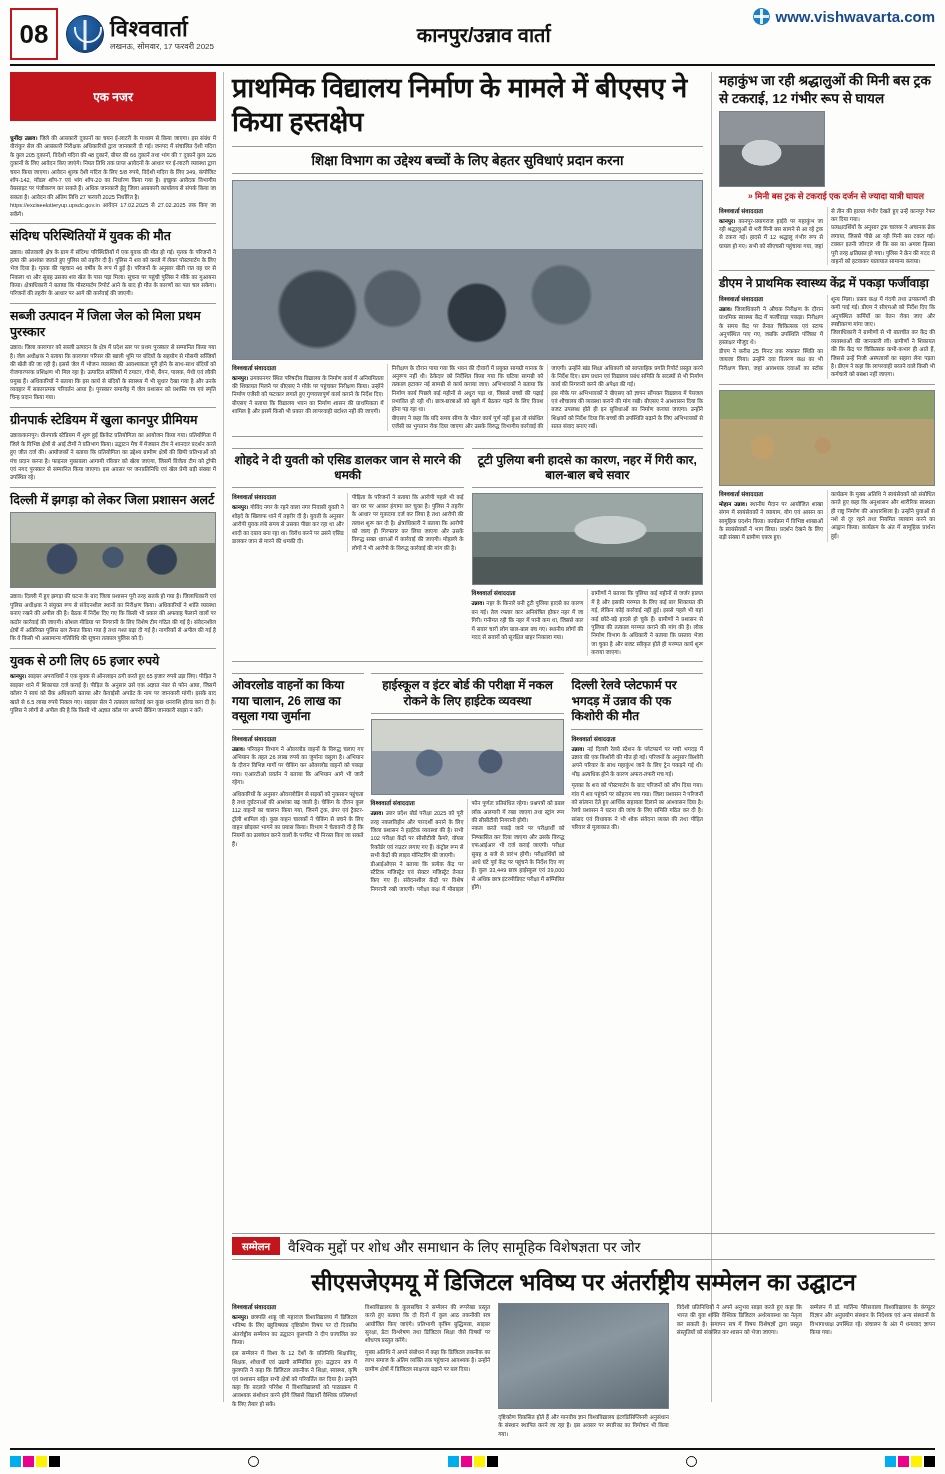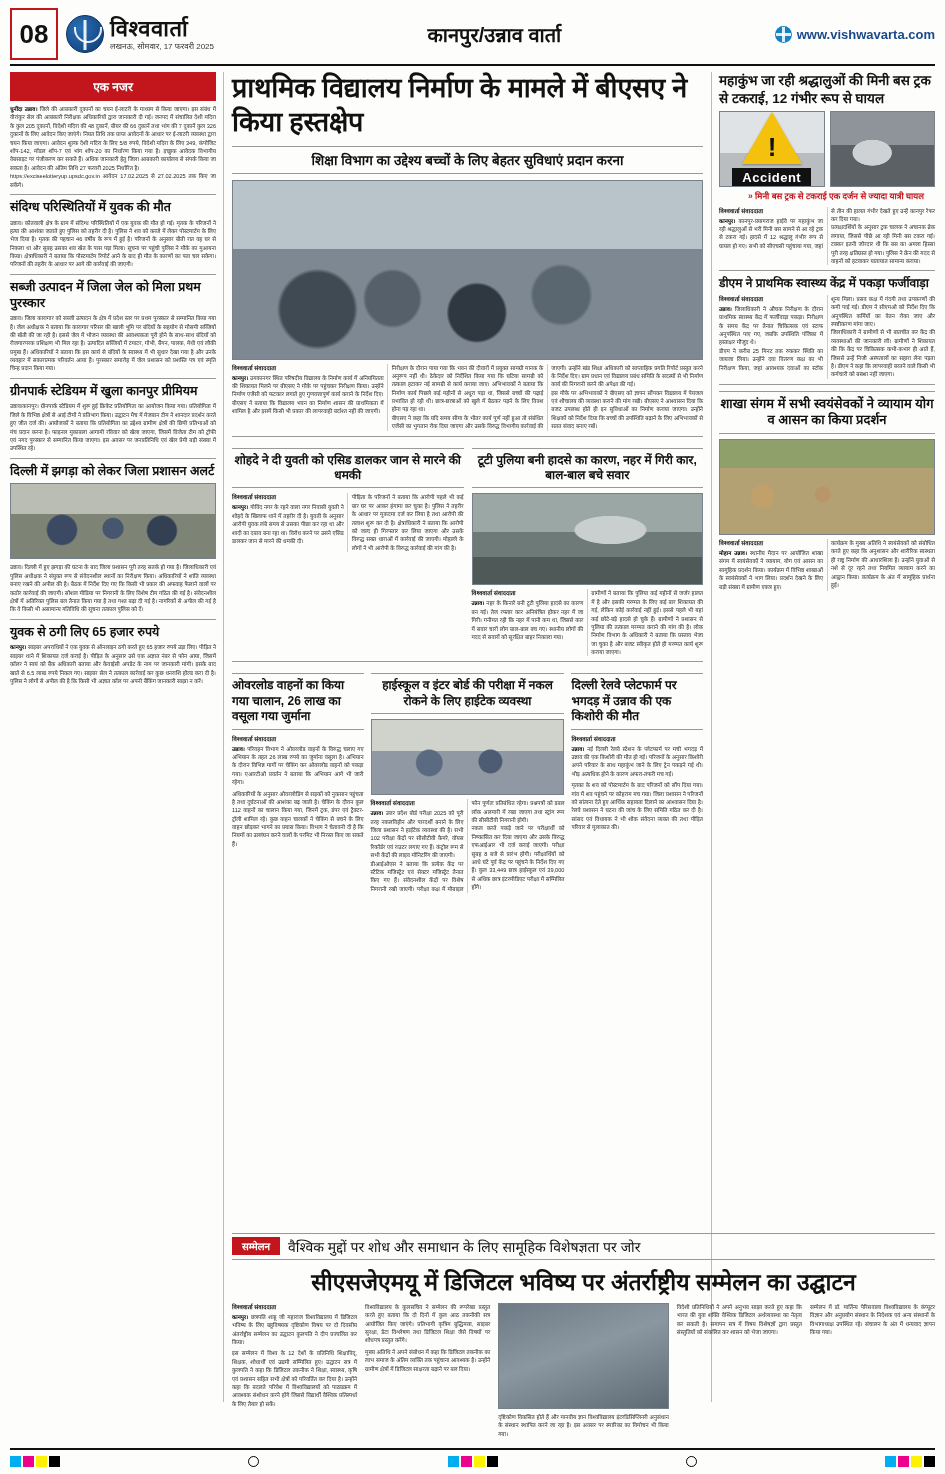--- a/index.html
+++ b/index.html
@@ -46,22 +46,22 @@
     border-radius: 0 0 14px 14px; opacity:.9;
   }
   .logo-text { line-height:1; }
   .logo-title { font-size: 22px; font-weight:bold; letter-spacing:.5px; color:#111;}
   .logo-sub { font-size: 8px; color:#333; margin-top:3px; }
   .center-head {
     flex:1; display:flex; align-items:center; justify-content:center;
     font-size: 20px; font-weight: bold;
   }
   .site-url {
-    display:flex; align-items:center; gap:5px;
-    font-size: 13px; font-weight:bold; color:#1b4a8a;
+    display:flex; align-items:flex-start; gap:5px;
+    font-size: 15px; font-weight:bold; color:#1b4a8a;
   }
   .globe {
     width:17px;height:17px;border-radius:50%;
     background:#1b7fc4; position:relative; display:inline-block;
   }
   .globe:after{content:"";position:absolute;left:7px;top:1px;width:3px;height:15px;background:#fff;opacity:.85;}
   .globe:before{content:"";position:absolute;left:1px;top:7px;width:15px;height:3px;background:#fff;opacity:.85;}
 
   
   .body-grid {
@@ -71,21 +71,21 @@
     margin-top: 6px;
     height: 1330px;
   }
   .col { }
   .rule-r { border-right: 1px solid #bbb; padding-right: 7px; }
   .rule-l { border-left: 1px solid #bbb; padding-left: 7px; }
 
   
   .ek-nazar {
     background:#c2161c; color:#fff; font-weight:bold; font-size:12px;
-    text-align:center; padding:6px 0; margin-bottom:4px;
+    text-align:center; padding:16px 0; margin-bottom:13px;
   }
   .side-head {
     font-size: 12.5px; font-weight: bold; line-height:1.25;
     margin: 4px 0 3px; color:#111;
   }
   .side-body {
     font-size: 5.6px; line-height: 1.5; text-align: justify; color:#2a2a2a;
     hyphens:auto; word-break: break-word;
   }
   .side-body b { font-weight:bold; color:#000; }
@@ -329,24 +329,20 @@
           <div class="art-body" id="m4c0"><b>उन्नाव।</b> नई दिल्ली रेलवे स्टेशन के प्लेटफार्म पर मची भगदड़ में उन्नाव की एक किशोरी की मौत हो गई। परिजनों के अनुसार किशोरी अपने परिवार के साथ महाकुंभ जाने के लिए ट्रेन पकड़ने गई थी। भीड़ अत्यधिक होने के कारण अफरा-तफरी मच गई।</div>
           <div class="art-body" id="m4c1" style="margin-top:3px;">मृतका के शव को पोस्टमार्टम के बाद परिजनों को सौंप दिया गया। गांव में शव पहुंचने पर कोहराम मच गया। जिला प्रशासन ने परिजनों को सांत्वना देते हुए आर्थिक सहायता दिलाने का आश्वासन दिया है। रेलवे प्रशासन ने घटना की जांच के लिए समिति गठित कर दी है। सांसद एवं विधायक ने भी शोक संवेदना व्यक्त की तथा पीड़ित परिवार से मुलाकात की।</div>
         </div>
       </div>
     </div>
 
     <div class="col rule-l">
       <div class="r-head">महाकुंभ जा रही श्रद्धालुओं की मिनी बस ट्रक से टकराई, 12 गंभीर रूप से घायल</div>
 
       <div style="display:grid;grid-template-columns:1fr 1fr;gap:5px;margin-top:4px;">
-        <div class="photo ph-accident" style="height:76px;">
-          <div class="warn-tri"></div>
-          <div class="accident-word">Accident</div>
-        </div>
         <div class="photo ph-wreck" style="height:76px;"></div>
       </div>
 
       <div class="cap-red" style="margin-top:4px;margin-left:29px;">मिनी बस ट्रक से टकराई एक दर्जन से ज्यादा यात्री घायल</div>
 
       <div class="cols2" style="margin-top:4px;">
         <div class="byline">विश्ववार्ता संवाददाता</div>
         <div class="art-body" id="r0c0"><b>कानपुर।</b> कानपुर-प्रयागराज हाईवे पर महाकुंभ जा रही श्रद्धालुओं से भरी मिनी बस सामने से आ रहे ट्रक से टकरा गई। हादसे में 12 श्रद्धालु गंभीर रूप से घायल हो गए। सभी को सीएचसी पहुंचाया गया, जहां से तीन की हालत गंभीर देखते हुए उन्हें कानपुर रेफर कर दिया गया।</div>
         <div class="art-body" id="r0c1">प्रत्यक्षदर्शियों के अनुसार ट्रक चालक ने अचानक ब्रेक लगाया, जिससे पीछे आ रही मिनी बस टकरा गई। टक्कर इतनी जोरदार थी कि बस का अगला हिस्सा पूरी तरह क्षतिग्रस्त हो गया। पुलिस ने क्रेन की मदद से वाहनों को हटवाकर यातायात सामान्य कराया।</div>
       </div>
@@ -359,21 +355,20 @@
           <div class="byline">विश्ववार्ता संवाददाता</div>
           <div class="art-body" id="r1c0"><b>उन्नाव।</b> जिलाधिकारी ने औचक निरीक्षण के दौरान प्राथमिक स्वास्थ्य केंद्र में फर्जीवाड़ा पकड़ा। निरीक्षण के समय केंद्र पर तैनात चिकित्सक एवं स्टाफ अनुपस्थित पाए गए, जबकि उपस्थिति पंजिका में हस्ताक्षर मौजूद थे।</div>
           <div class="art-body" id="r1c1">डीएम ने करीब 25 मिनट तक रुककर स्थिति का जायजा लिया। उन्होंने दवा वितरण कक्ष का भी निरीक्षण किया, जहां आवश्यक दवाओं का स्टॉक शून्य मिला। प्रसव कक्ष में गंदगी तथा उपकरणों की कमी पाई गई। डीएम ने सीएमओ को निर्देश दिए कि अनुपस्थित कर्मियों का वेतन रोका जाए और स्पष्टीकरण मांगा जाए।</div>
           <div class="art-body" id="r1c2">जिलाधिकारी ने ग्रामीणों से भी बातचीत कर केंद्र की व्यवस्थाओं की जानकारी ली। ग्रामीणों ने शिकायत की कि केंद्र पर चिकित्सक कभी-कभार ही आते हैं, जिससे उन्हें निजी अस्पतालों का सहारा लेना पड़ता है। डीएम ने कहा कि लापरवाही बरतने वाले किसी भी कर्मचारी को बख्शा नहीं जाएगा।</div>
         </div>
       </div>
 
       <div class="hr-thin"></div>
 
       <div>
-        <div class="hl" style="font-size:13px;">शाखा संगम में सभी स्वयंसेवकों ने व्यायाम योग व आसन का किया प्रदर्शन</div>
         <div class="photo ph-field" style="height:96px;margin-bottom:4px;"></div>
         <div class="cols2">
           <div class="byline">विश्ववार्ता संवाददाता</div>
           <div class="art-body" id="r2c0"><b>मोहान उन्नाव।</b> स्थानीय मैदान पर आयोजित शाखा संगम में स्वयंसेवकों ने व्यायाम, योग एवं आसन का सामूहिक प्रदर्शन किया। कार्यक्रम में विभिन्न शाखाओं के स्वयंसेवकों ने भाग लिया। प्रदर्शन देखने के लिए बड़ी संख्या में ग्रामीण एकत्र हुए।</div>
           <div class="art-body" id="r2c1">कार्यक्रम के मुख्य अतिथि ने स्वयंसेवकों को संबोधित करते हुए कहा कि अनुशासन और शारीरिक स्वस्थता ही राष्ट्र निर्माण की आधारशिला है। उन्होंने युवाओं से नशे से दूर रहने तथा नियमित व्यायाम करने का आह्वान किया। कार्यक्रम के अंत में सामूहिक प्रार्थना हुई।</div>
         </div>
       </div>
     </div>
   </div>
 

